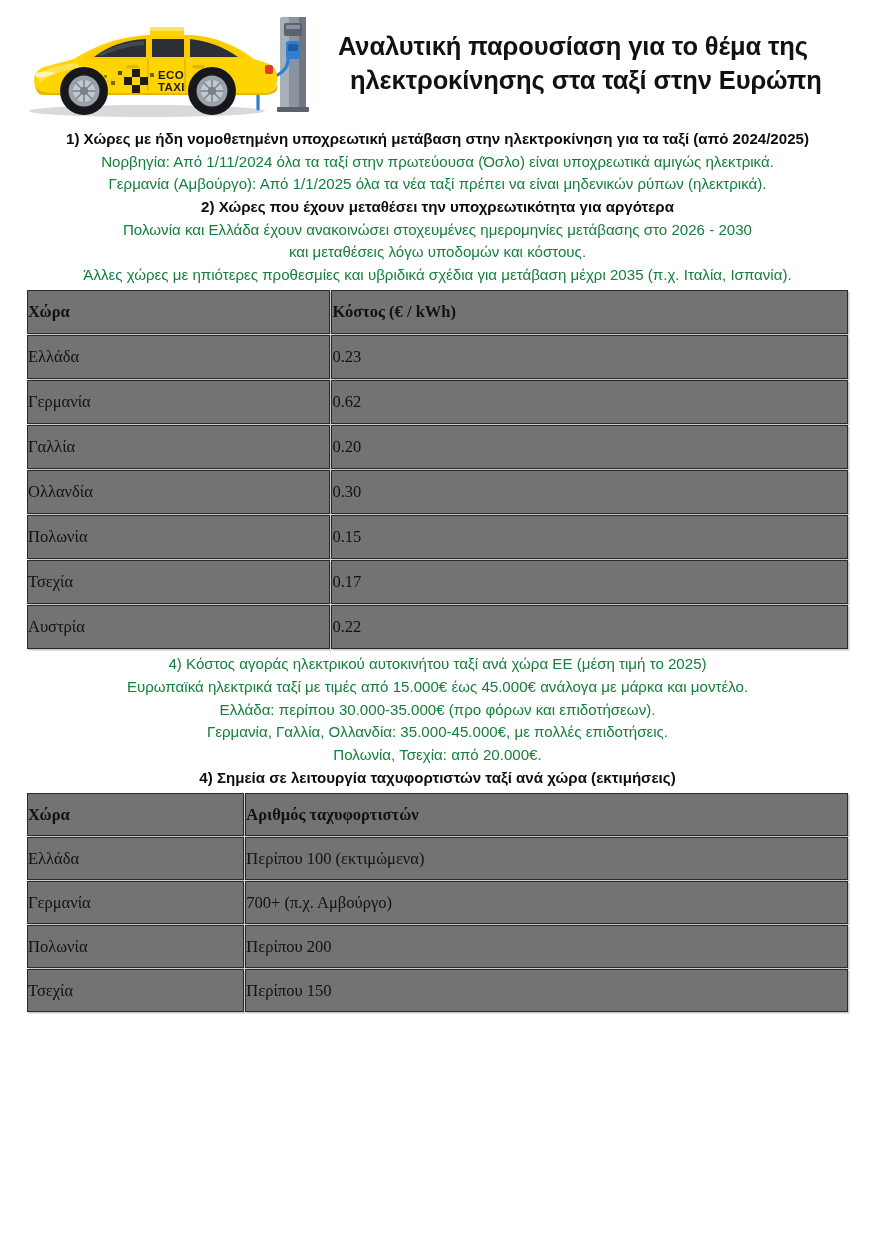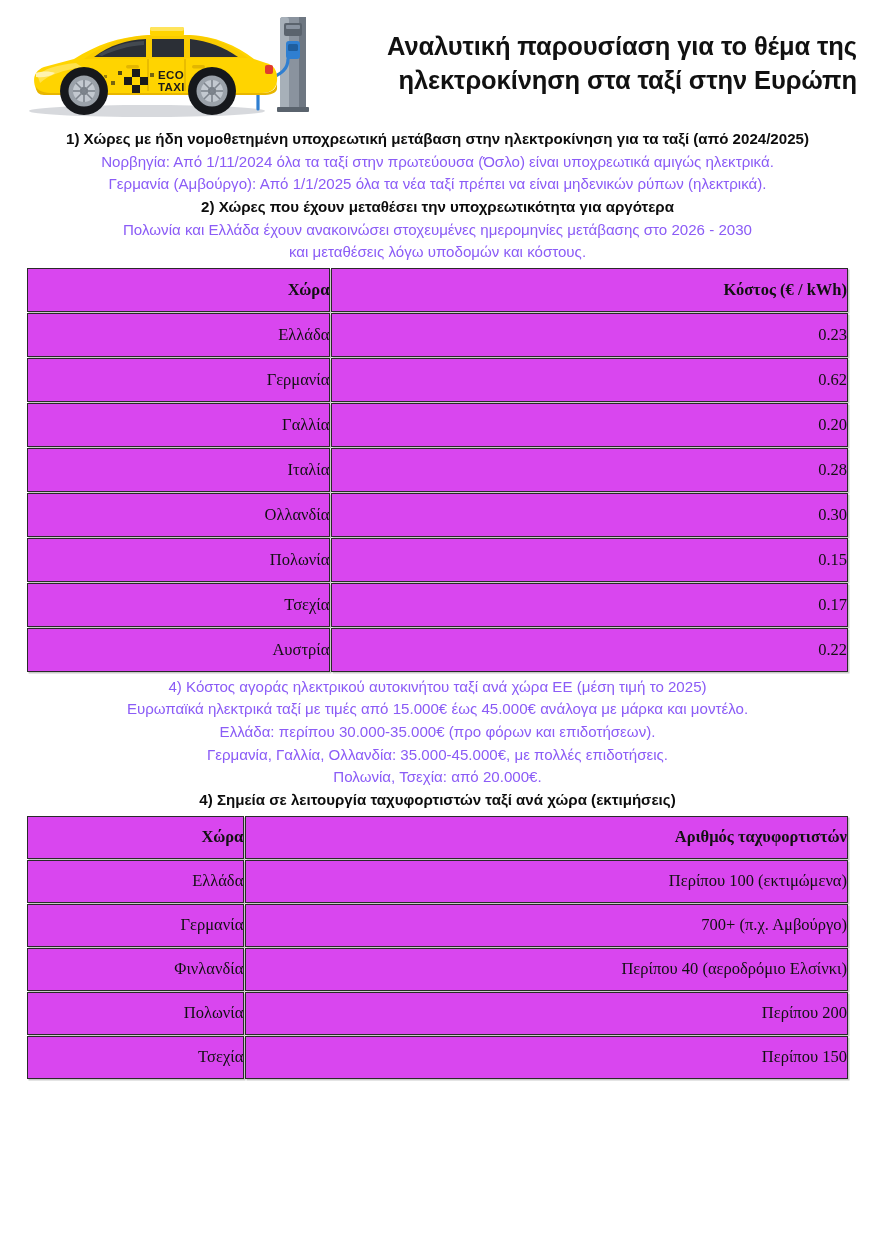--- a/index.html
+++ b/index.html
@@ -43,56 +43,56 @@
 
   .header-title {
     flex: 1 1 auto;
     padding-left: 16px;
     font-size: 25.5px;
     font-weight: bold;
     line-height: 1.32;
     letter-spacing: -0.1px;
     color: #111111;
   }
-  .header-title .tline { display: block; text-align: right; }
+  .header-title .tline { display: block; }
   .header-title .tline2 { padding-left: 12px; }
 
   
   .section-heading {
     text-align: center;
     font-weight: bold;
     font-size: 15.1px;
     line-height: 1.5;
     color: #0d0d0d;
     padding: 0 16px;
   }
   .body-line {
     text-align: center;
     font-size: 15.1px;
     line-height: 1.5;
-    color: #8b5cf6;
+    color: #15803d;
     padding: 0 14px;
   }
   .block { margin: 0; }
   .gap-s { height: 3px; }
 
   
   .table-wrap { padding: 0 26px; box-sizing: border-box; }
   table.doc-table {
     width: 100%;
     border-collapse: separate;
     border-spacing: 1px 1px;
     font-family: "Liberation Serif", serif;
     table-layout: fixed;
   }
   table.doc-table td, table.doc-table th {
     border: 1px solid #2a2a2a;
     box-shadow: 1.5px 1.5px 0 0 #c9c9c9;
-    background: #d946ef;
-    text-align: right;
+    background: #737373;
+    text-align: left;
     vertical-align: middle;
     font-size: 16.5px;
     color: #111111;
     padding: 0;
   }
   table.doc-table th {
     font-weight: bold;
     font-size: 16.5px;
   }
 
@@ -201,34 +201,35 @@
             <line x1="179" y1="86" x2="201" y2="86"></line>
             <line x1="182" y1="78" x2="198" y2="94"></line>
             <line x1="198" y1="78" x2="182" y2="94"></line>
           </g>
         </g>
       </svg>
     </div>
 
     <div class="header-title">
       <span class="tline">Αναλυτική παρουσίαση για το θέμα της</span>
-      <span class="tline tline2">ηλεκτροκίνηση στα ταξί στην Ευρώπη</span>
+      <span class="tline tline2">ηλεκτροκίνησης στα ταξί στην Ευρώπη</span>
     </div>
   </div>
 
   <div class="block">
     <div class="section-heading">1) Χώρες με ήδη νομοθετημένη υποχρεωτική μετάβαση στην ηλεκτροκίνηση για τα ταξί (από 2024/2025)</div>
     <div class="body-line">Νορβηγία: Από 1/11/2024 όλα τα ταξί στην πρωτεύουσα (Όσλο) είναι υποχρεωτικά αμιγώς ηλεκτρικά.</div>
     <div class="body-line">Γερμανία (Αμβούργο): Από 1/1/2025 όλα τα νέα ταξί πρέπει να είναι μηδενικών ρύπων (ηλεκτρικά).</div>
   </div>
 
   <div class="block">
     <div class="section-heading">2) Χώρες που έχουν μεταθέσει την υποχρεωτικότητα για αργότερα</div>
     <div class="body-line">Πολωνία και Ελλάδα έχουν ανακοινώσει στοχευμένες ημερομηνίες μετάβασης στο 2026 - 2030</div>
     <div class="body-line">και μεταθέσεις λόγω υποδομών και  κόστους.</div>
+    <div class="body-line">Άλλες χώρες με ηπιότερες  προθεσμίες και υβριδικά σχέδια για μετάβαση μέχρι 2035 (π.χ. Ιταλία, Ισπανία).</div>
   </div>
 
   <div class="gap-s"></div>
 
   <div class="table-wrap">
     <table class="doc-table" id="cost-table">
       <colgroup>
           <col class="c1">
           <col class="c2">
         </colgroup>
@@ -245,24 +246,20 @@
         </tr>
         <tr>
           <td>Γερμανία</td>
           <td>0.62</td>
         </tr>
         <tr>
           <td>Γαλλία</td>
           <td>0.20</td>
         </tr>
         <tr>
-          <td>Ιταλία</td>
-          <td>0.28</td>
-        </tr>
-        <tr>
           <td>Ολλανδία</td>
           <td>0.30</td>
         </tr>
         <tr>
           <td>Πολωνία</td>
           <td>0.15</td>
         </tr>
         <tr>
           <td>Τσεχία</td>
           <td>0.17</td>
@@ -305,24 +302,20 @@
       <tbody>
         <tr>
           <td>Ελλάδα</td>
           <td>Περίπου 100 (εκτιμώμενα)</td>
         </tr>
         <tr>
           <td>Γερμανία</td>
           <td>700+ (π.χ. Αμβούργο)</td>
         </tr>
         <tr>
-          <td>Φινλανδία</td>
-          <td>Περίπου 40 (αεροδρόμιο Ελσίνκι)</td>
-        </tr>
-        <tr>
           <td>Πολωνία</td>
           <td>Περίπου 200</td>
         </tr>
         <tr>
           <td>Τσεχία</td>
           <td>Περίπου 150</td>
         </tr>
       </tbody>
     </table>
   </div>

